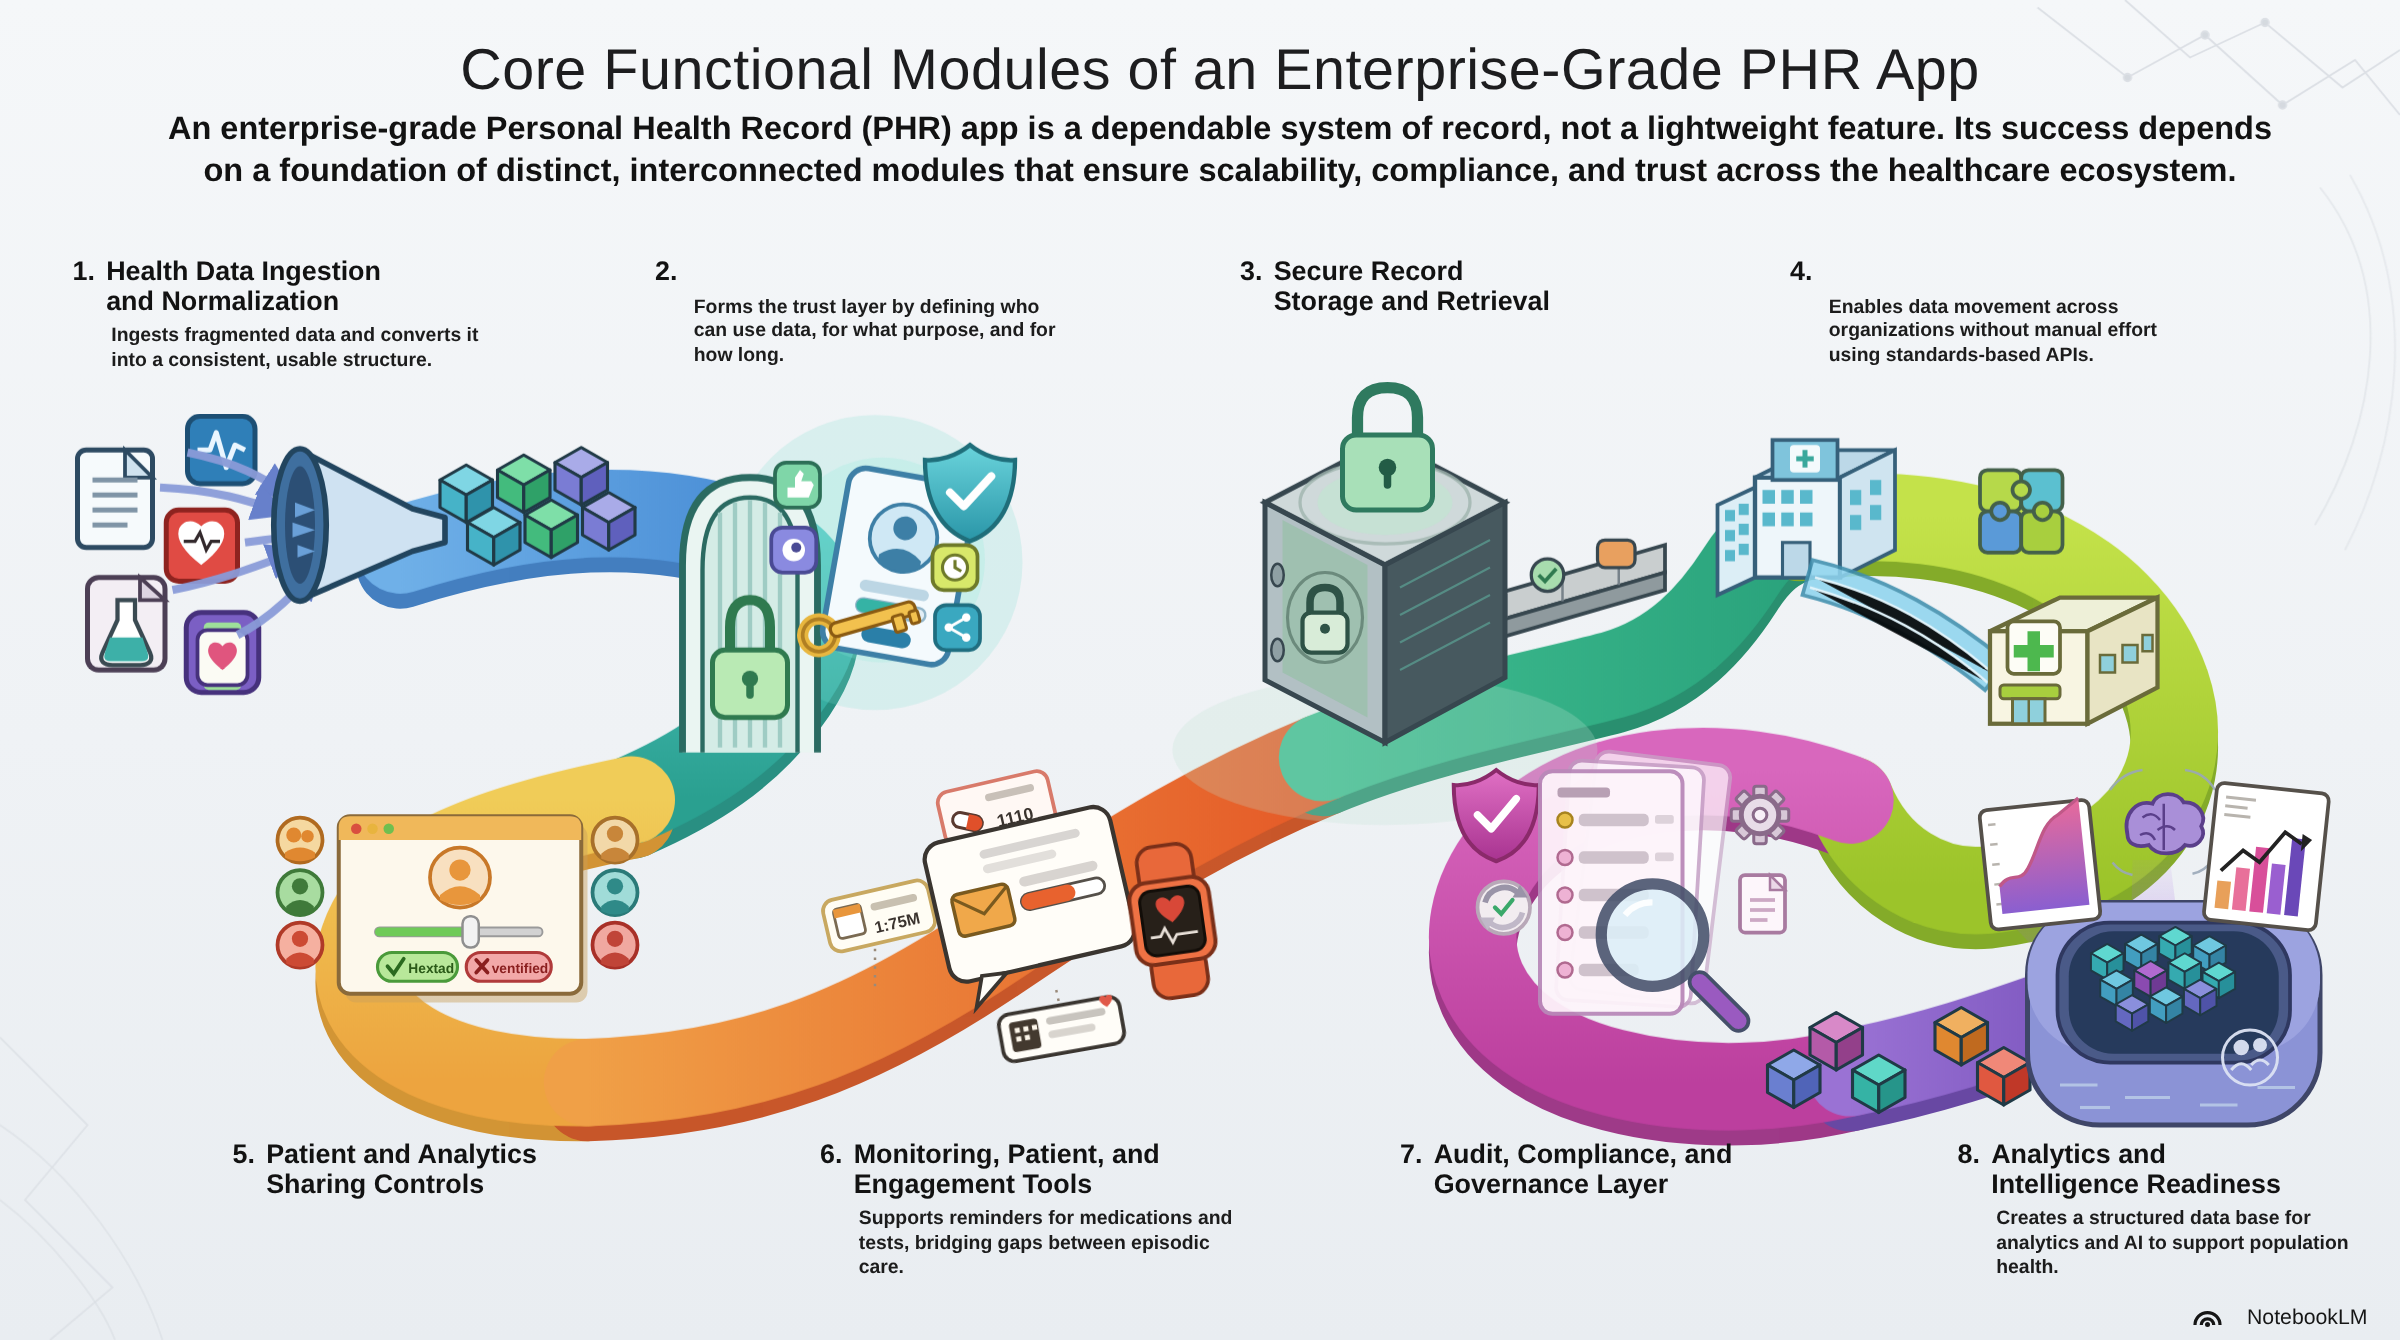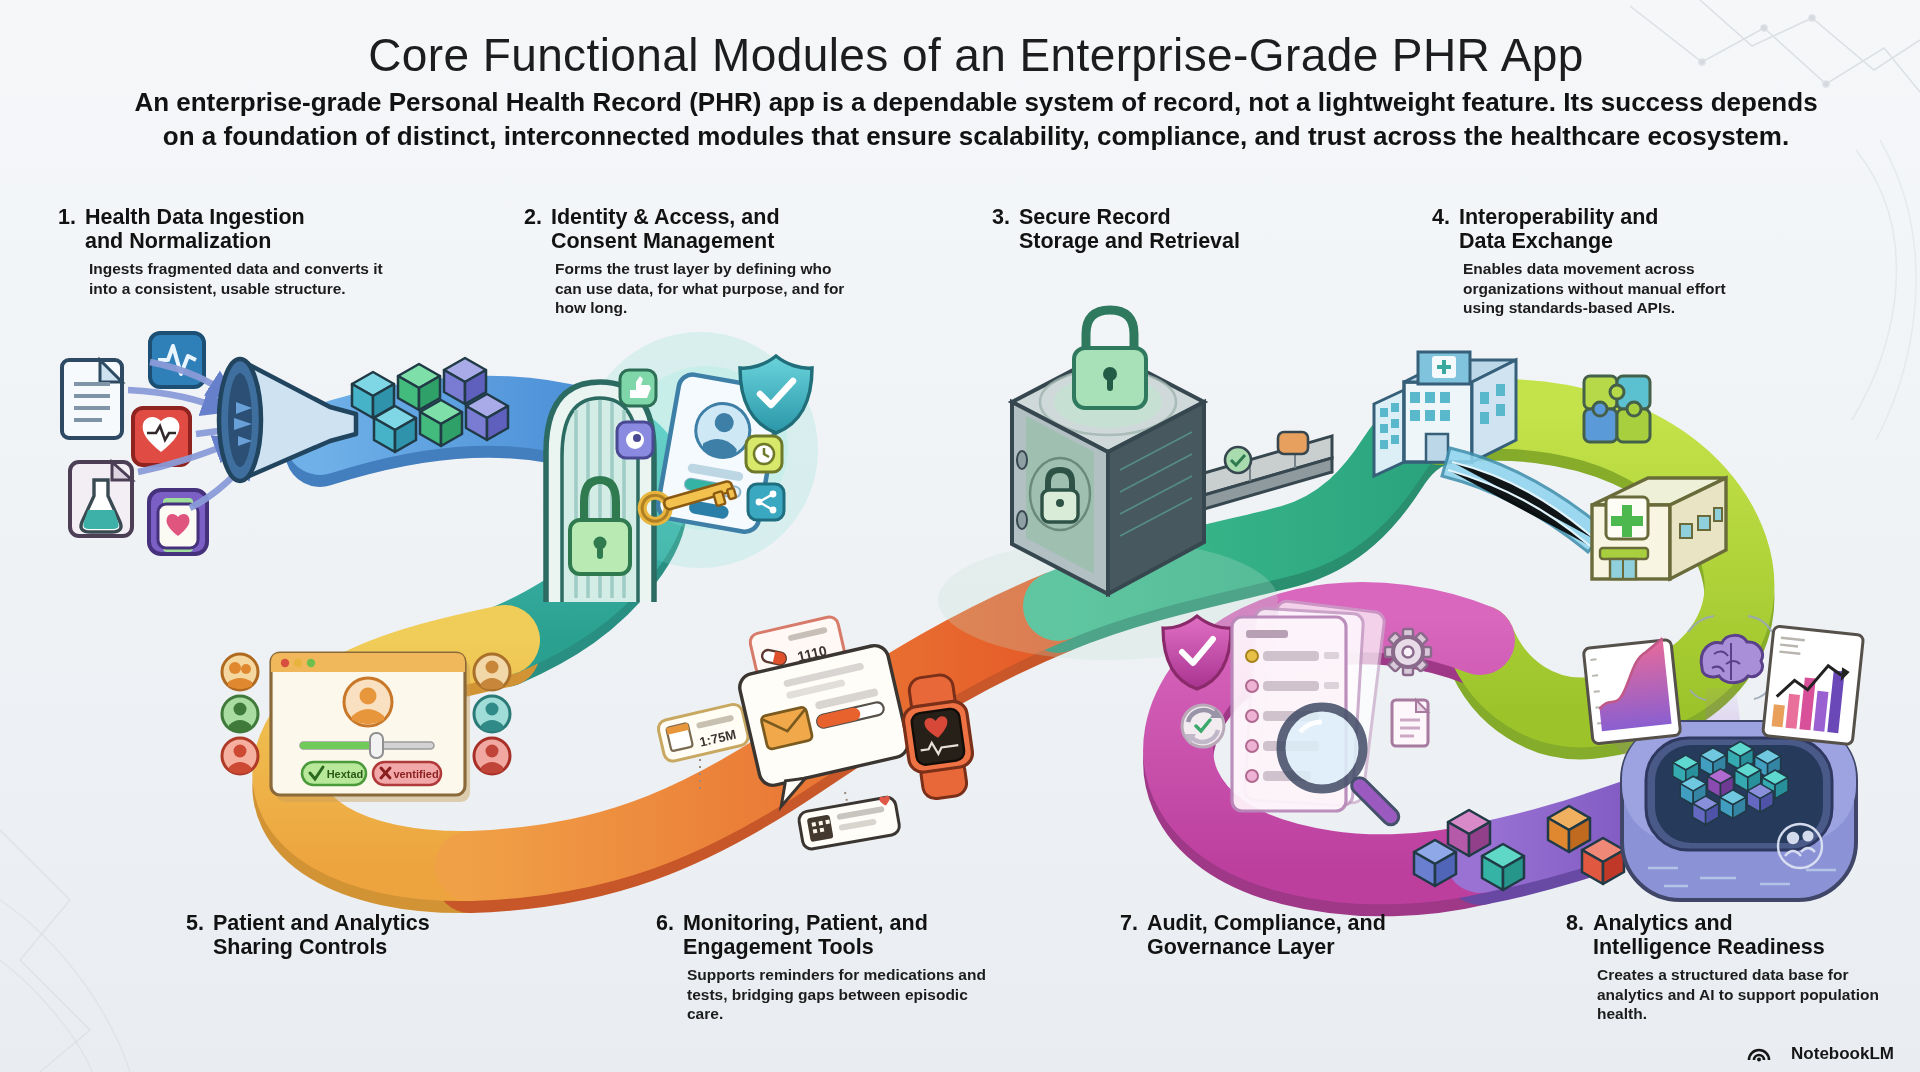--- a/index.html
+++ b/index.html
@@ -9,21 +9,21 @@
   svg text{font-family:"Liberation Sans",sans-serif;}
   .hdr{position:absolute;top:28px;left:16px;width:100%;text-align:center;z-index:5;}
   .title{font-size:46px;font-weight:400;color:#1d1d1f;letter-spacing:.4px;}
   .subtitle{margin-top:3px;font-size:26px;font-weight:700;color:#121212;line-height:1.32;}
   .module{position:absolute;z-index:5;color:#121212;}
   .m-head{display:flex;gap:9px;font-size:21.5px;font-weight:700;line-height:1.1;}
   .m-num{flex:0 0 auto;}
   .m-desc{margin-left:31px;margin-top:6px;font-size:15.5px;font-weight:700;
           line-height:1.26;max-width:302px;color:#1c1c1c;}
   .brand{position:absolute;right:26px;bottom:8px;display:flex;align-items:center;gap:20px;
-         font-size:17px;font-weight:700;color:#161616;z-index:6;}
+         font-size:17px;font-weight:400;color:#161616;z-index:6;}
 </style>
 </head>
 <body>
 
 <div class="stage">
 
 <svg class="bg-svg" viewBox="0 0 1920 1072">
   <defs>
     <linearGradient id="g-blue" x1="0" y1="0" x2="1" y2="0">
           <stop offset="0" stop-color="#6fb0e8"></stop>
@@ -622,34 +622,32 @@
 <div class="module" style="left:58px;top:206px;">
   <div class="m-head">
         <span class="m-num">1.</span>
     <span class="m-title"><span>Health Data Ingestion</span><br><span>and Normalization</span></span>
       </div>
   <div class="m-desc">Ingests fragmented data and converts it into a consistent, usable structure.</div>
 </div>
 <div class="module" style="left:524px;top:206px;">
   <div class="m-head">
         <span class="m-num">2.</span>
-    <span class="m-title"><span>Identity &amp; Access, and</span><br><span>Consent Management</span></span>
       </div>
   <div class="m-desc">Forms the trust layer by defining who can use data, for what purpose, and for how long.</div>
 </div>
 <div class="module" style="left:992px;top:206px;">
   <div class="m-head">
         <span class="m-num">3.</span>
     <span class="m-title"><span>Secure Record</span><br><span>Storage and Retrieval</span></span>
       </div>
 </div>
 <div class="module" style="left:1432px;top:206px;">
   <div class="m-head">
         <span class="m-num">4.</span>
-    <span class="m-title"><span>Interoperability and</span><br><span>Data Exchange</span></span>
       </div>
   <div class="m-desc">Enables data movement across organizations without manual effort using standards-based APIs.</div>
 </div>
 <div class="module" style="left:186px;top:912px;">
   <div class="m-head">
         <span class="m-num">5.</span>
     <span class="m-title"><span>Patient and Analytics</span><br><span>Sharing Controls</span></span>
       </div>
 </div>
 <div class="module" style="left:656px;top:912px;">

